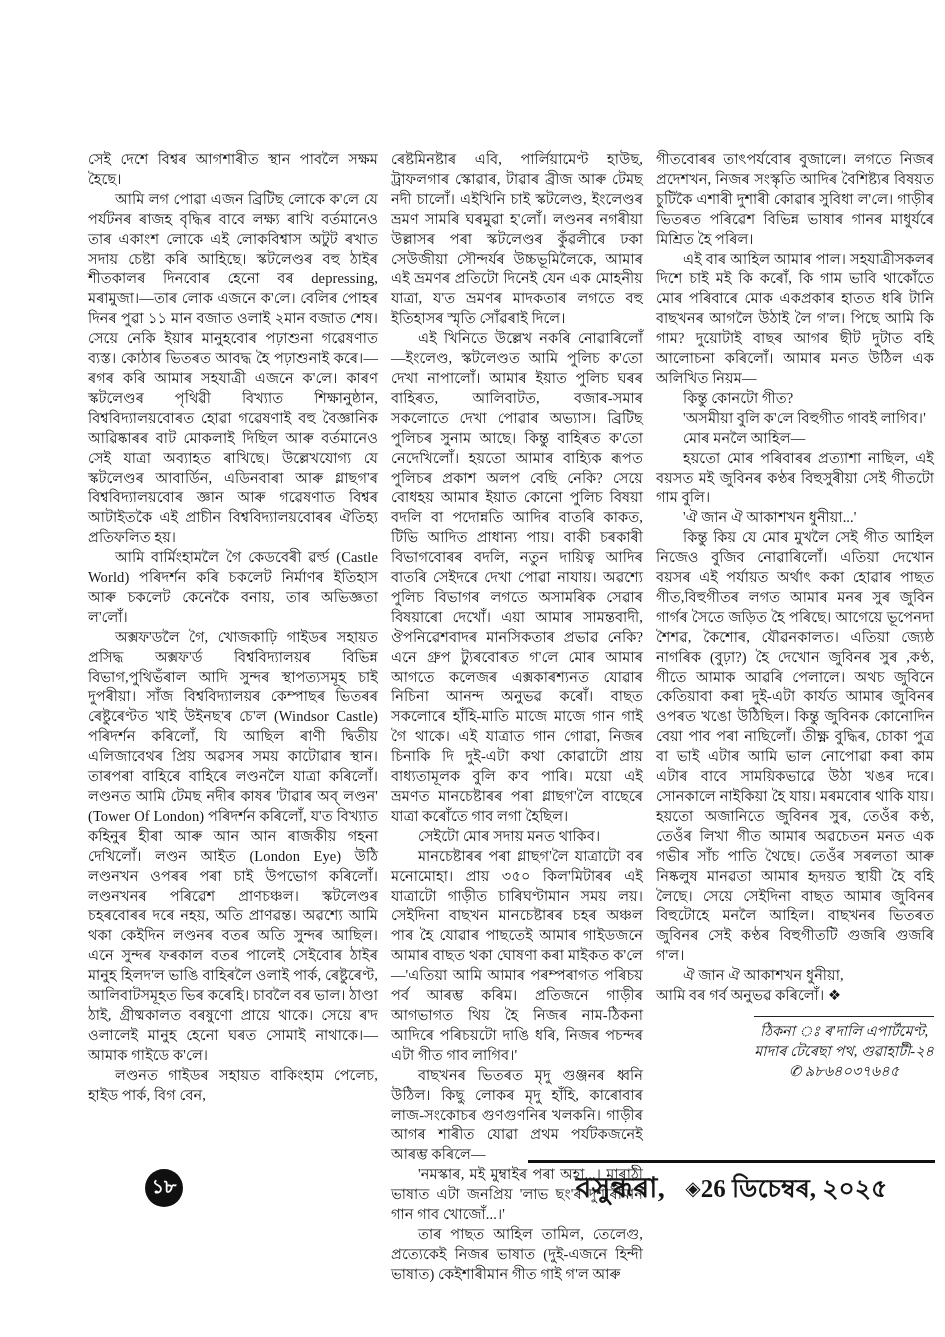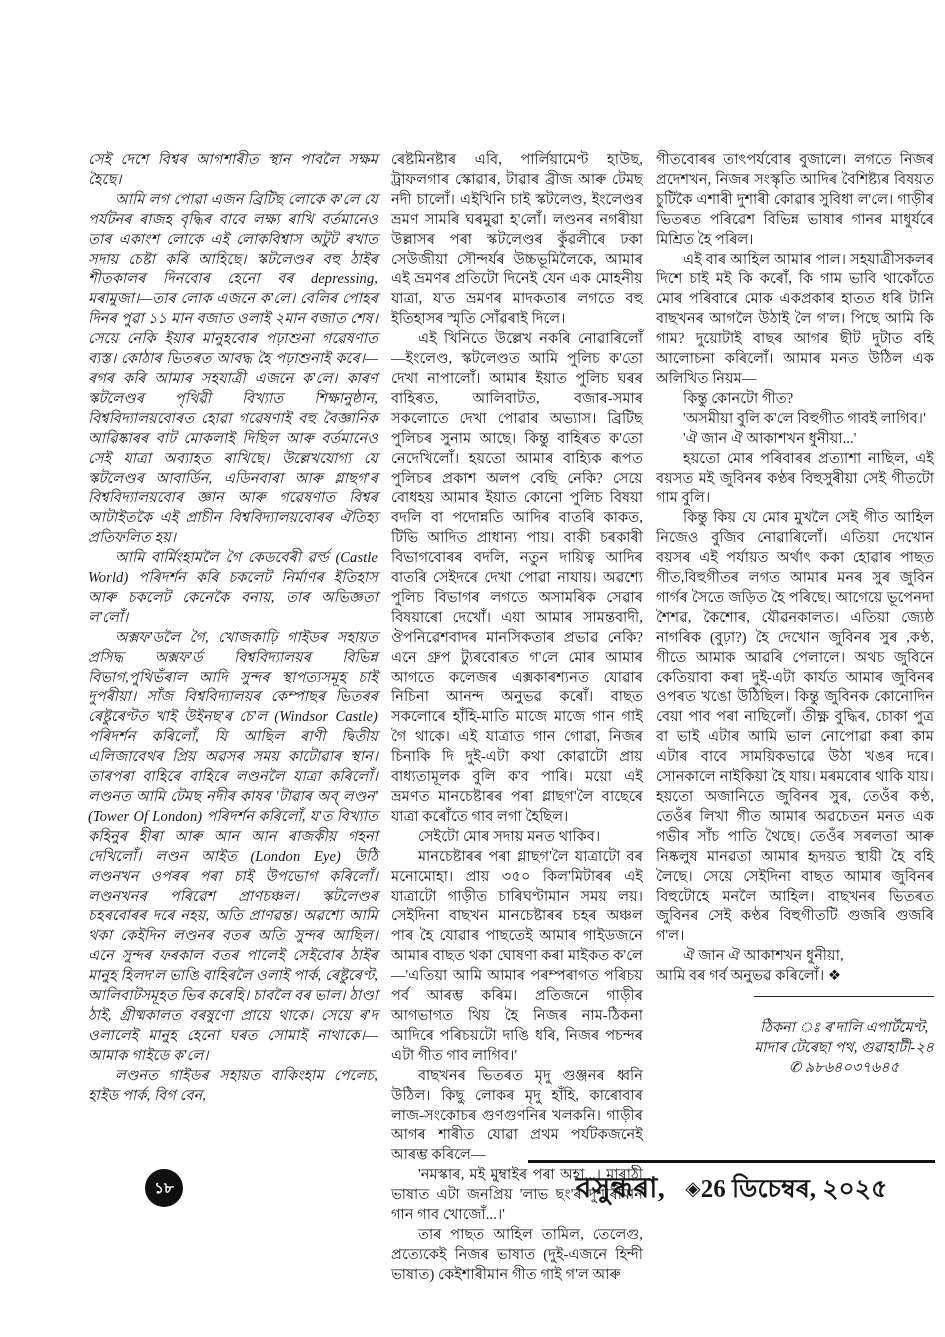--- a/index.html
+++ b/index.html
@@ -16,21 +16,21 @@
     overflow: hidden;
   }
   .page-content {
     position: absolute;
     left: 88px;
     top: 150px;
     display: flex;
     gap: 13px;
   }
   .col { }
-  .col-1 { width: 290px; font-style: italic; }
+  .col-1 { width: 290px; }
   .col-2 { width: 252px; }
   .col-3 { width: 278px; }
   .para {
     margin: 0;
     font-size: 14.5px;
     line-height: 19.9px;
     text-align: justify;
     letter-spacing: 0.1px;
   }
   .para.first  { text-indent: 0; }
@@ -38,40 +38,40 @@
   .para.verse  {
     text-indent: 27px;
     text-align: left;
   }
   .address-block {
     margin-top: 10px;
     margin-left: auto;
     width: fit-content;
     max-width: 250px;
     border-top: 1.5px solid #222;
-    padding-top: 20px;
+    padding-top: 4px;
     font-style: italic;
     text-align: center;
     font-size: 14.5px;
     line-height: 20px;
   }
   .address-line { white-space: nowrap; }
   .page-badge {
     position: absolute;
     left: 145px;
     top: 1169px;
     width: 38px;
     height: 38px;
     border-radius: 50%;
     background: #101010;
     color: #ffffff;
     display: flex;
     align-items: center;
     justify-content: center;
-    font-size: 15px;
+    font-size: 19px;
     font-weight: bold;
   }
   .footer {
     position: absolute;
     left: 528px;
     top: 1160px;
     width: 407px;
     border-top: 3px solid #101010;
     padding-top: 3px;
     text-align: center;
@@ -110,22 +110,23 @@
       <p class="para indent">বাছখনৰ ভিতৰত মৃদু গুঞ্জনৰ ধ্বনি উঠিল। কিছু লোকৰ মৃদু হাঁহি, কাৰোবাৰ লাজ-সংকোচৰ গুণগুণনিৰ খলকনি। গাড়ীৰ আগৰ শাৰীত যোৱা প্ৰথম পৰ্যটকজনেই আৰম্ভ কৰিলে—</p>
       <p class="para indent">'নমস্কাৰ, মই মুম্বাইৰ পৰা অহা...। মাৰাঠী ভাষাত এটা জনপ্ৰিয় 'লাভ ছং'ৰ দুশাৰীমান গান গাব খোজোঁ...।'</p>
       <p class="para indent">তাৰ পাছত আহিল তামিল, তেলেগু, প্ৰত্যেকেই নিজৰ ভাষাত (দুই-এজনে হিন্দী ভাষাত) কেইশাৰীমান গীত গাই গ'ল আৰু</p>
     </div>
   <div class="col col-3">
     <div>
         <p class="para first">গীতবোৰৰ তাৎপৰ্যবোৰ বুজালে। লগতে নিজৰ প্ৰদেশখন, নিজৰ সংস্কৃতি আদিৰ বৈশিষ্ট্যৰ বিষয়ত চুটিকৈ এশাৰী দুশাৰী কোৱাৰ সুবিধা ল'লে। গাড়ীৰ ভিতৰত পৰিৱেশ বিভিন্ন ভাষাৰ গানৰ মাধুৰ্যৰে মিশ্ৰিত হৈ পৰিল।</p>
         <p class="para indent">এই বাৰ আহিল আমাৰ পাল। সহযাত্ৰীসকলৰ দিশে চাই মই কি কৰোঁ, কি গাম ভাবি থাকোঁতে মোৰ পৰিবাৰে মোক একপ্ৰকাৰ হাতত ধৰি টানি বাছখনৰ আগলৈ উঠাই লৈ গ'ল। পিছে আমি কি গাম? দুয়োটাই বাছৰ আগৰ ছীট দুটাত বহি আলোচনা কৰিলোঁ। আমাৰ মনত উঠিল এক অলিখিত নিয়ম—</p>
         <p class="para indent">কিন্তু কোনটো গীত?</p>
         <p class="para indent">'অসমীয়া বুলি ক'লে বিহুগীত গাবই লাগিব।'</p>
+        <p class="para indent">মোৰ মনলৈ আহিল—</p>
+        <p class="para indent">হয়তো মোৰ পৰিবাৰৰ প্ৰত্যাশা নাছিল, এই বয়সত মই জুবিনৰ কণ্ঠৰ বিহুসুৰীয়া সেই গীতটো গাম বুলি।</p>
         <p class="para indent">'ঐ জান ঐ আকাশখন ধুনীয়া...'</p>
-        <p class="para indent">হয়তো মোৰ পৰিবাৰৰ প্ৰত্যাশা নাছিল, এই বয়সত মই জুবিনৰ কণ্ঠৰ বিহুসুৰীয়া সেই গীতটো গাম বুলি।</p>
         <p class="para indent">কিন্তু কিয় যে মোৰ মুখলৈ সেই গীত আহিল নিজেও বুজিব নোৱাৰিলোঁ। এতিয়া দেখোন বয়সৰ এই পৰ্যায়ত অৰ্থাৎ ককা হোৱাৰ পাছত গীত,বিহুগীতৰ লগত আমাৰ মনৰ সুৰ জুবিন গাৰ্গৰ সৈতে জড়িত হৈ পৰিছে। আগেয়ে ভূপেনদা শৈশৱ, কৈশোৰ, যৌৱনকালত। এতিয়া জ্যেষ্ঠ নাগৰিক (বুঢ়া?) হৈ দেখোন জুবিনৰ সুৰ ,কণ্ঠ, গীতে আমাক আৱৰি পেলালে। অথচ জুবিনে কেতিয়াবা কৰা দুই-এটা কাৰ্যত আমাৰ জুবিনৰ ওপৰত খঙো উঠিছিল। কিন্তু জুবিনক কোনোদিন বেয়া পাব পৰা নাছিলোঁ। তীক্ষ্ণ বুদ্ধিৰ, চোকা পুত্ৰ বা ভাই এটাৰ আমি ভাল নোপোৱা কৰা কাম এটাৰ বাবে সাময়িকভাৱে উঠা খঙৰ দৰে। সোনকালে নাইকিয়া হৈ যায়। মৰমবোৰ থাকি যায়। হয়তো অজানিতে জুবিনৰ সুৰ, তেওঁৰ কণ্ঠ, তেওঁৰ লিখা গীত আমাৰ অৱচেতন মনত এক গভীৰ সাঁচ পাতি থৈছে। তেওঁৰ সৰলতা আৰু নিষ্কলুষ মানৱতা আমাৰ হৃদয়ত স্থায়ী হৈ বহি লৈছে। সেয়ে সেইদিনা বাছত আমাৰ জুবিনৰ বিহুটোহে মনলৈ আহিল। বাছখনৰ ভিতৰত জুবিনৰ সেই কণ্ঠৰ বিহুগীতটি গুজৰি গুজৰি গ'ল।</p>
         <p class="para verse">ঐ জান ঐ আকাশখন ধুনীয়া,</p>
         <p class="para first">আমি বৰ গৰ্ব অনুভৱ কৰিলোঁ। ❖</p>
       </div>
     <div class="address-block">
         <div class="address-line">ঠিকনা ঃ ৰ'দালি এপাৰ্টমেণ্ট,</div>
         <div class="address-line">মাদাৰ টেৰেছা পথ, গুৱাহাটী-২৪</div>
         <div class="address-line">✆ ৯৮৬৪০৩৭৬৪৫</div>
       </div>
   </div>

